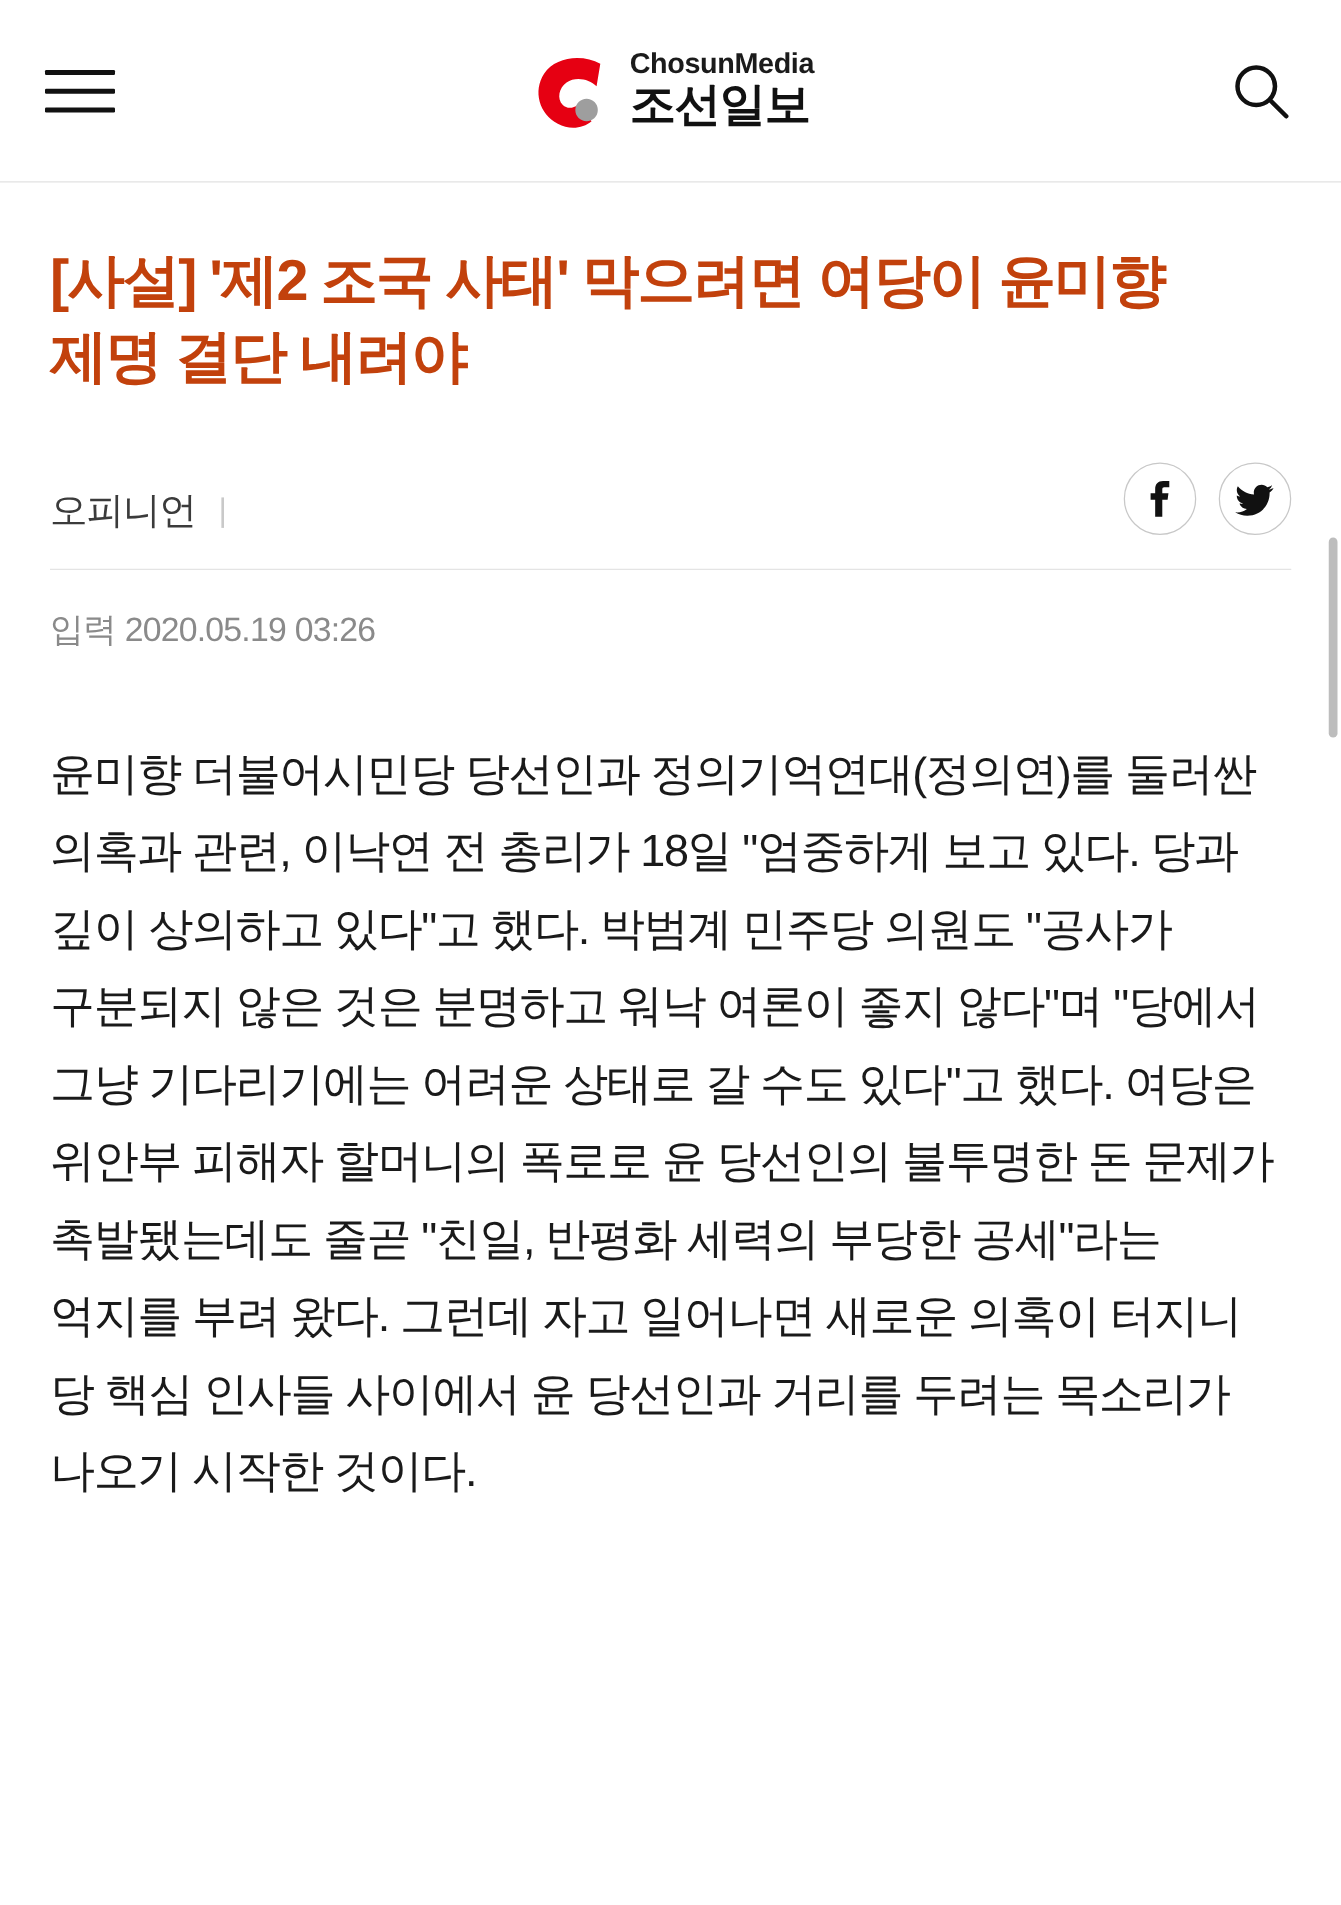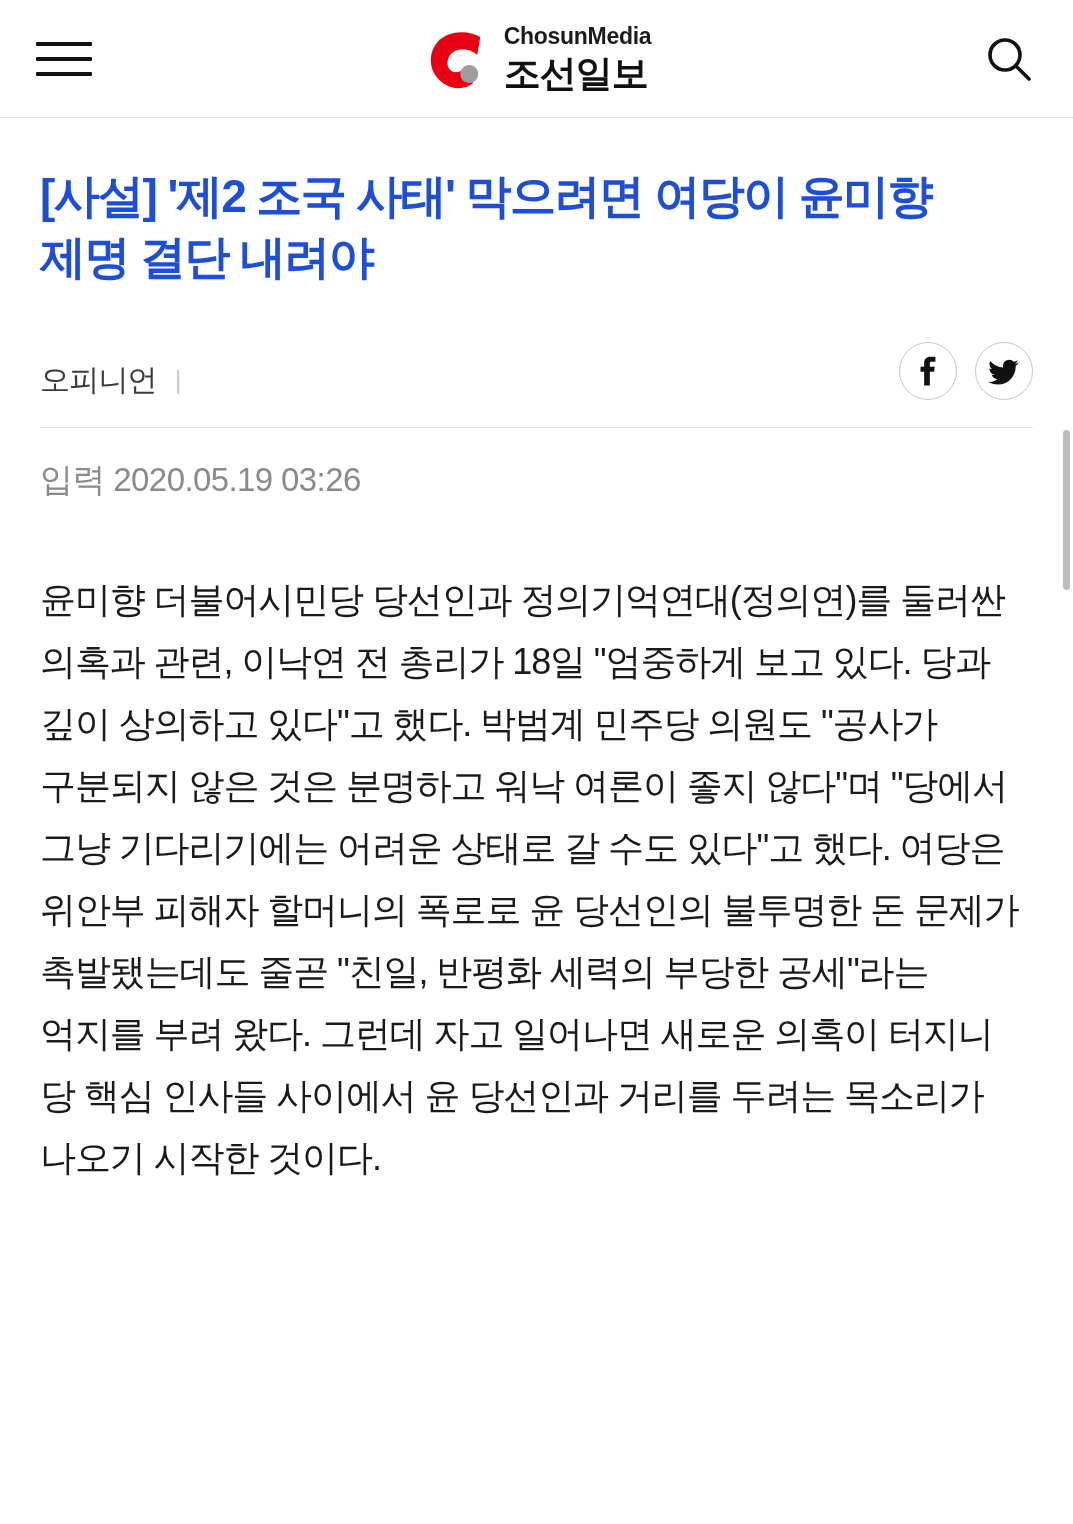--- a/index.html
+++ b/index.html
@@ -12,21 +12,21 @@
   body {
     width: 1073px;
     height: 1524px;
     overflow: hidden;
     position: relative;
   }
 
   
   .site-header {
     position: relative;
-    height: 118px;
+    height: 146px;
     border-bottom: 1px solid #e2e2e2;
     display: flex;
     align-items: center;
     justify-content: space-between;
     padding: 11px 36px;
     background: #fff;
   }
   .hamburger {
     width: 56px;
     height: 44px;
@@ -69,39 +69,40 @@
     letter-spacing: -0.3px;
     font-weight: 600;
     margin-bottom: 7px;
   }
   .brand-en .chosun { font-weight: 700; }
   .brand-ko {
     font-size: 37px;
     font-weight: 700;
     color: #111;
     letter-spacing: -1px;
+    font-family: Liberation Mono, monospace;
   }
   .search-btn {
     width: 56px;
     height: 56px;
     display: flex;
     align-items: center;
     justify-content: center;
     cursor: pointer;
   }
 
   
   .article {
     padding: 0 40px;
   }
   .headline {
     font-size: 46px;
     line-height: 1.33;
     font-weight: 700;
-    color: #1d4ed8;
+    color: #c2410c;
     letter-spacing: -1.6px;
     margin: 48px 0 0 0;
     padding-right: 10px;
     word-break: keep-all;
   }
   .meta-row {
     display: flex;
     align-items: center;
     justify-content: space-between;
     margin-top: 52px;
@@ -132,21 +133,21 @@
     border: 1.5px solid #c8c8c8;
     border-radius: 50%;
     display: flex;
     align-items: center;
     justify-content: center;
     cursor: pointer;
     background: #fff;
   }
   .pubdate {
     margin-top: 30px;
-    font-size: 33px;
+    font-size: 27px;
     color: #8a8a8a;
     letter-spacing: -0.6px;
   }
   .body-text {
     margin-top: 66px;
     font-size: 36px;
     line-height: 1.72;
     color: #1a1a1a;
     letter-spacing: -1.1px;
     word-break: keep-all;

